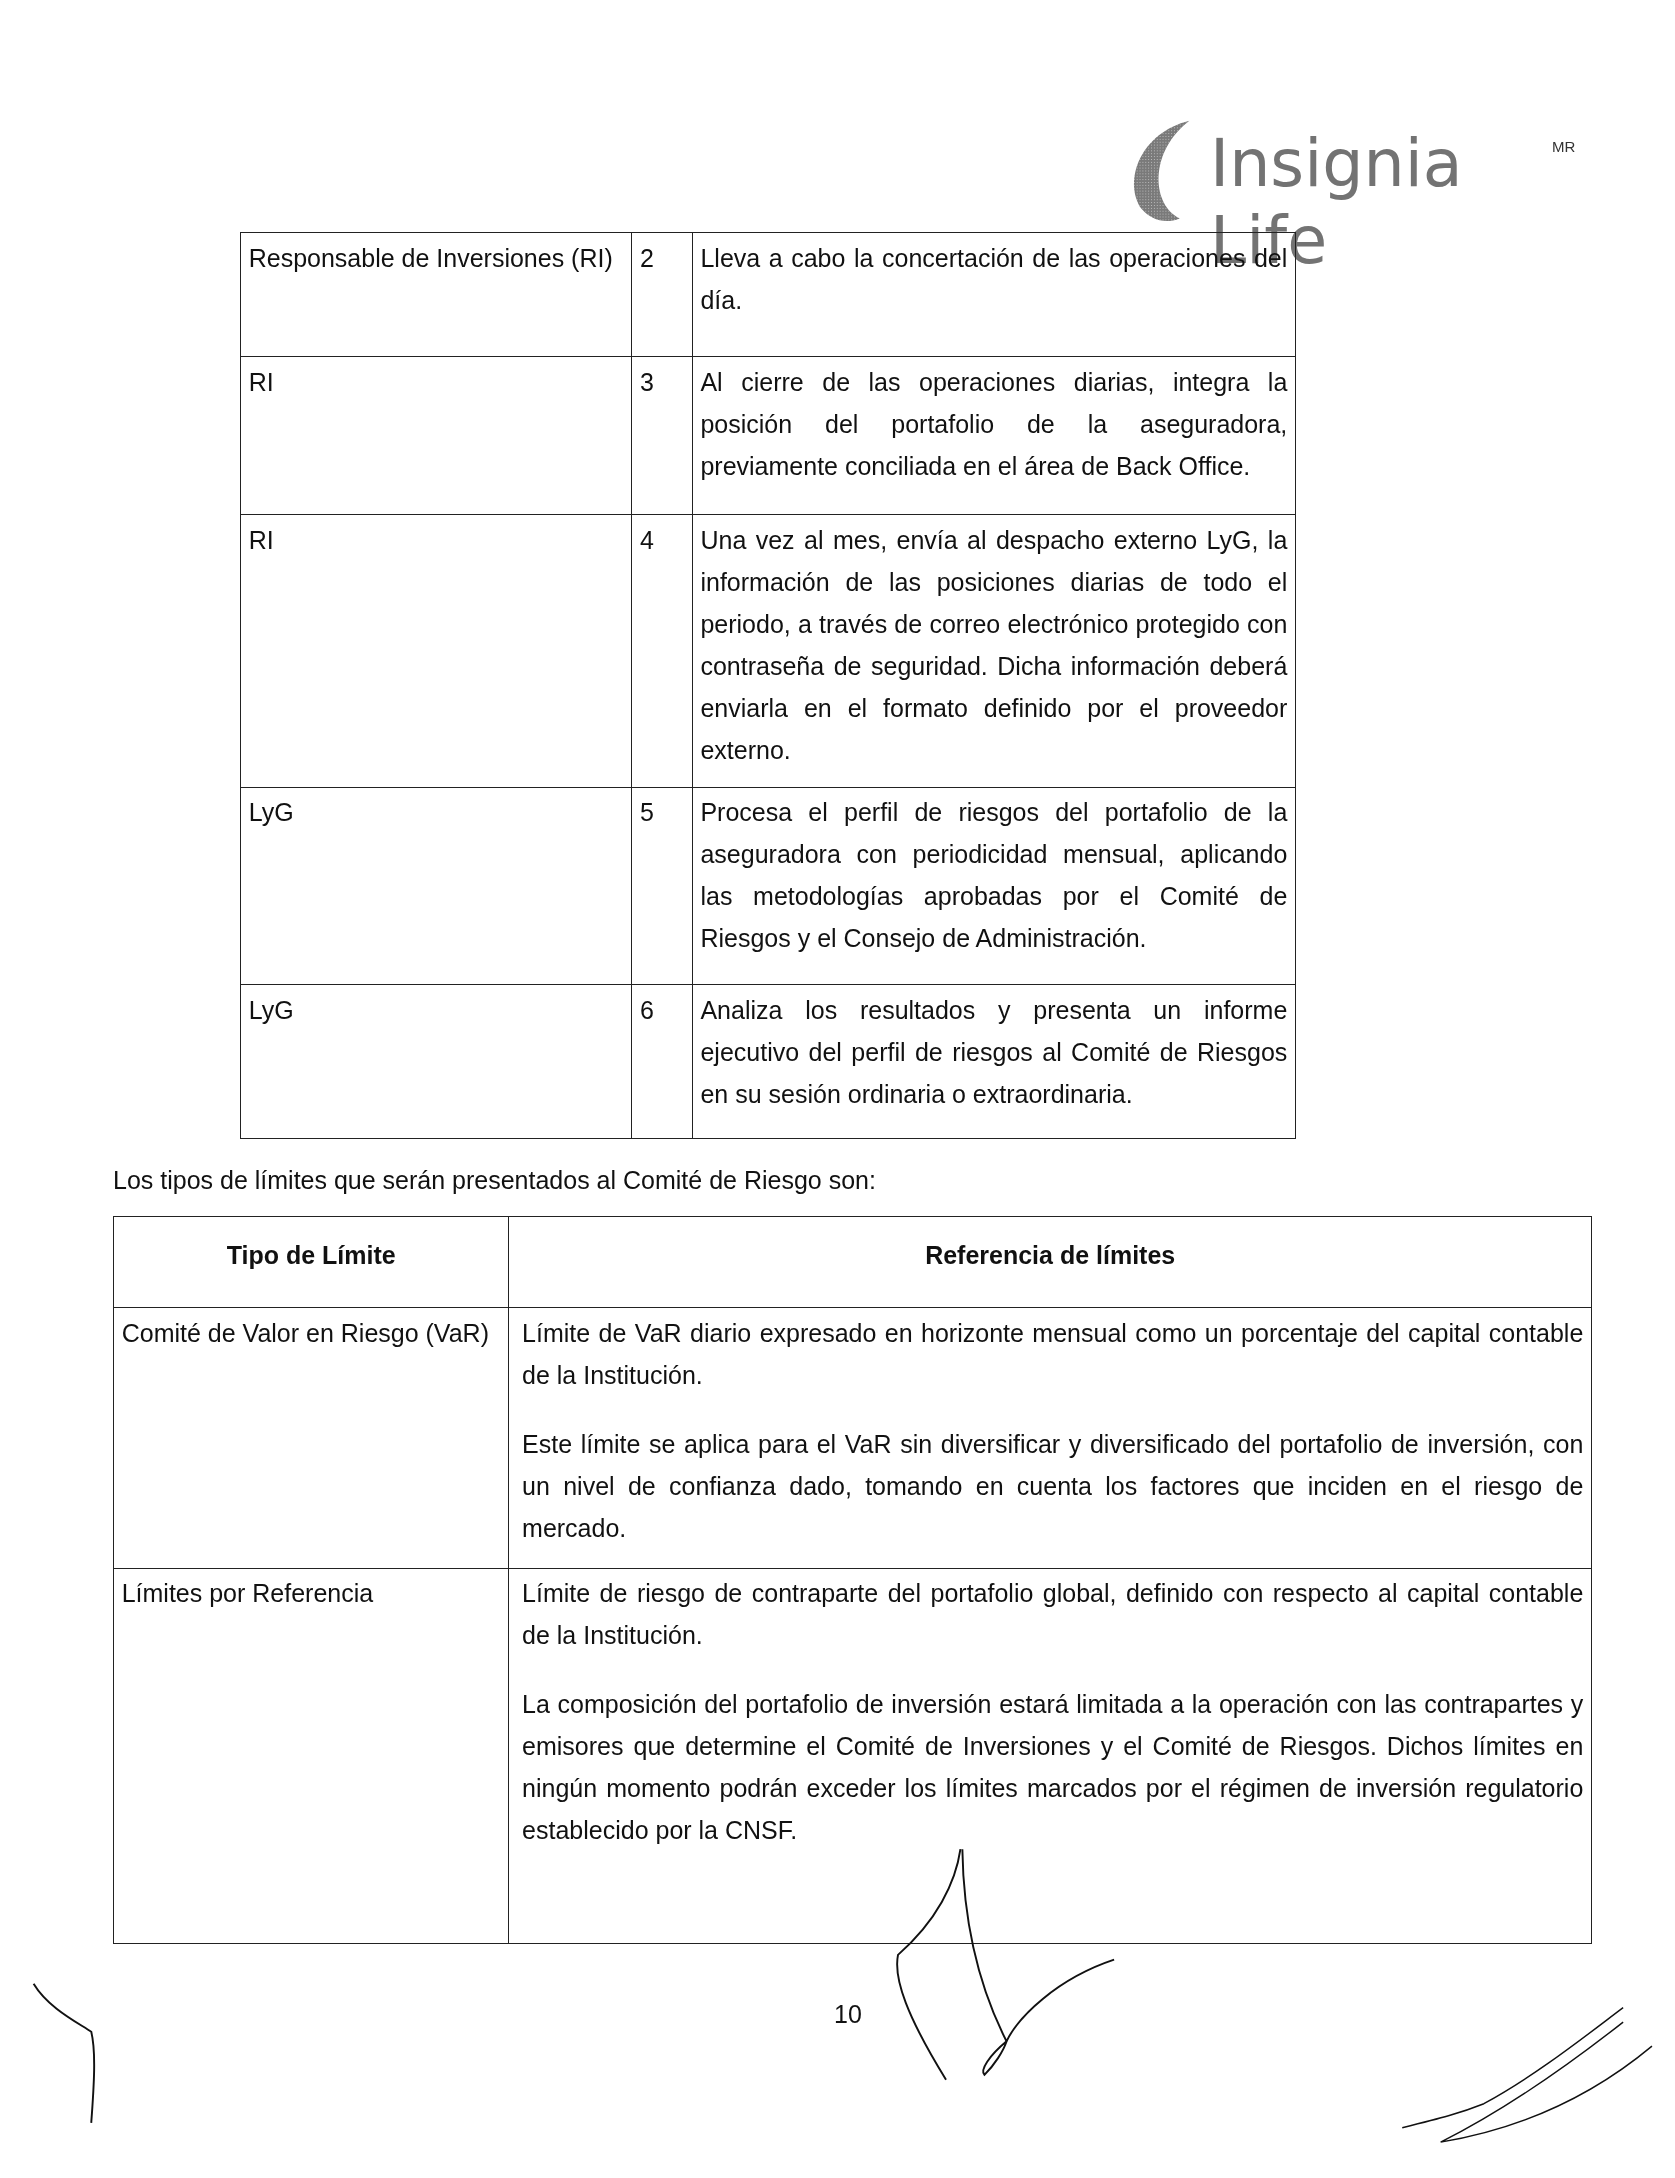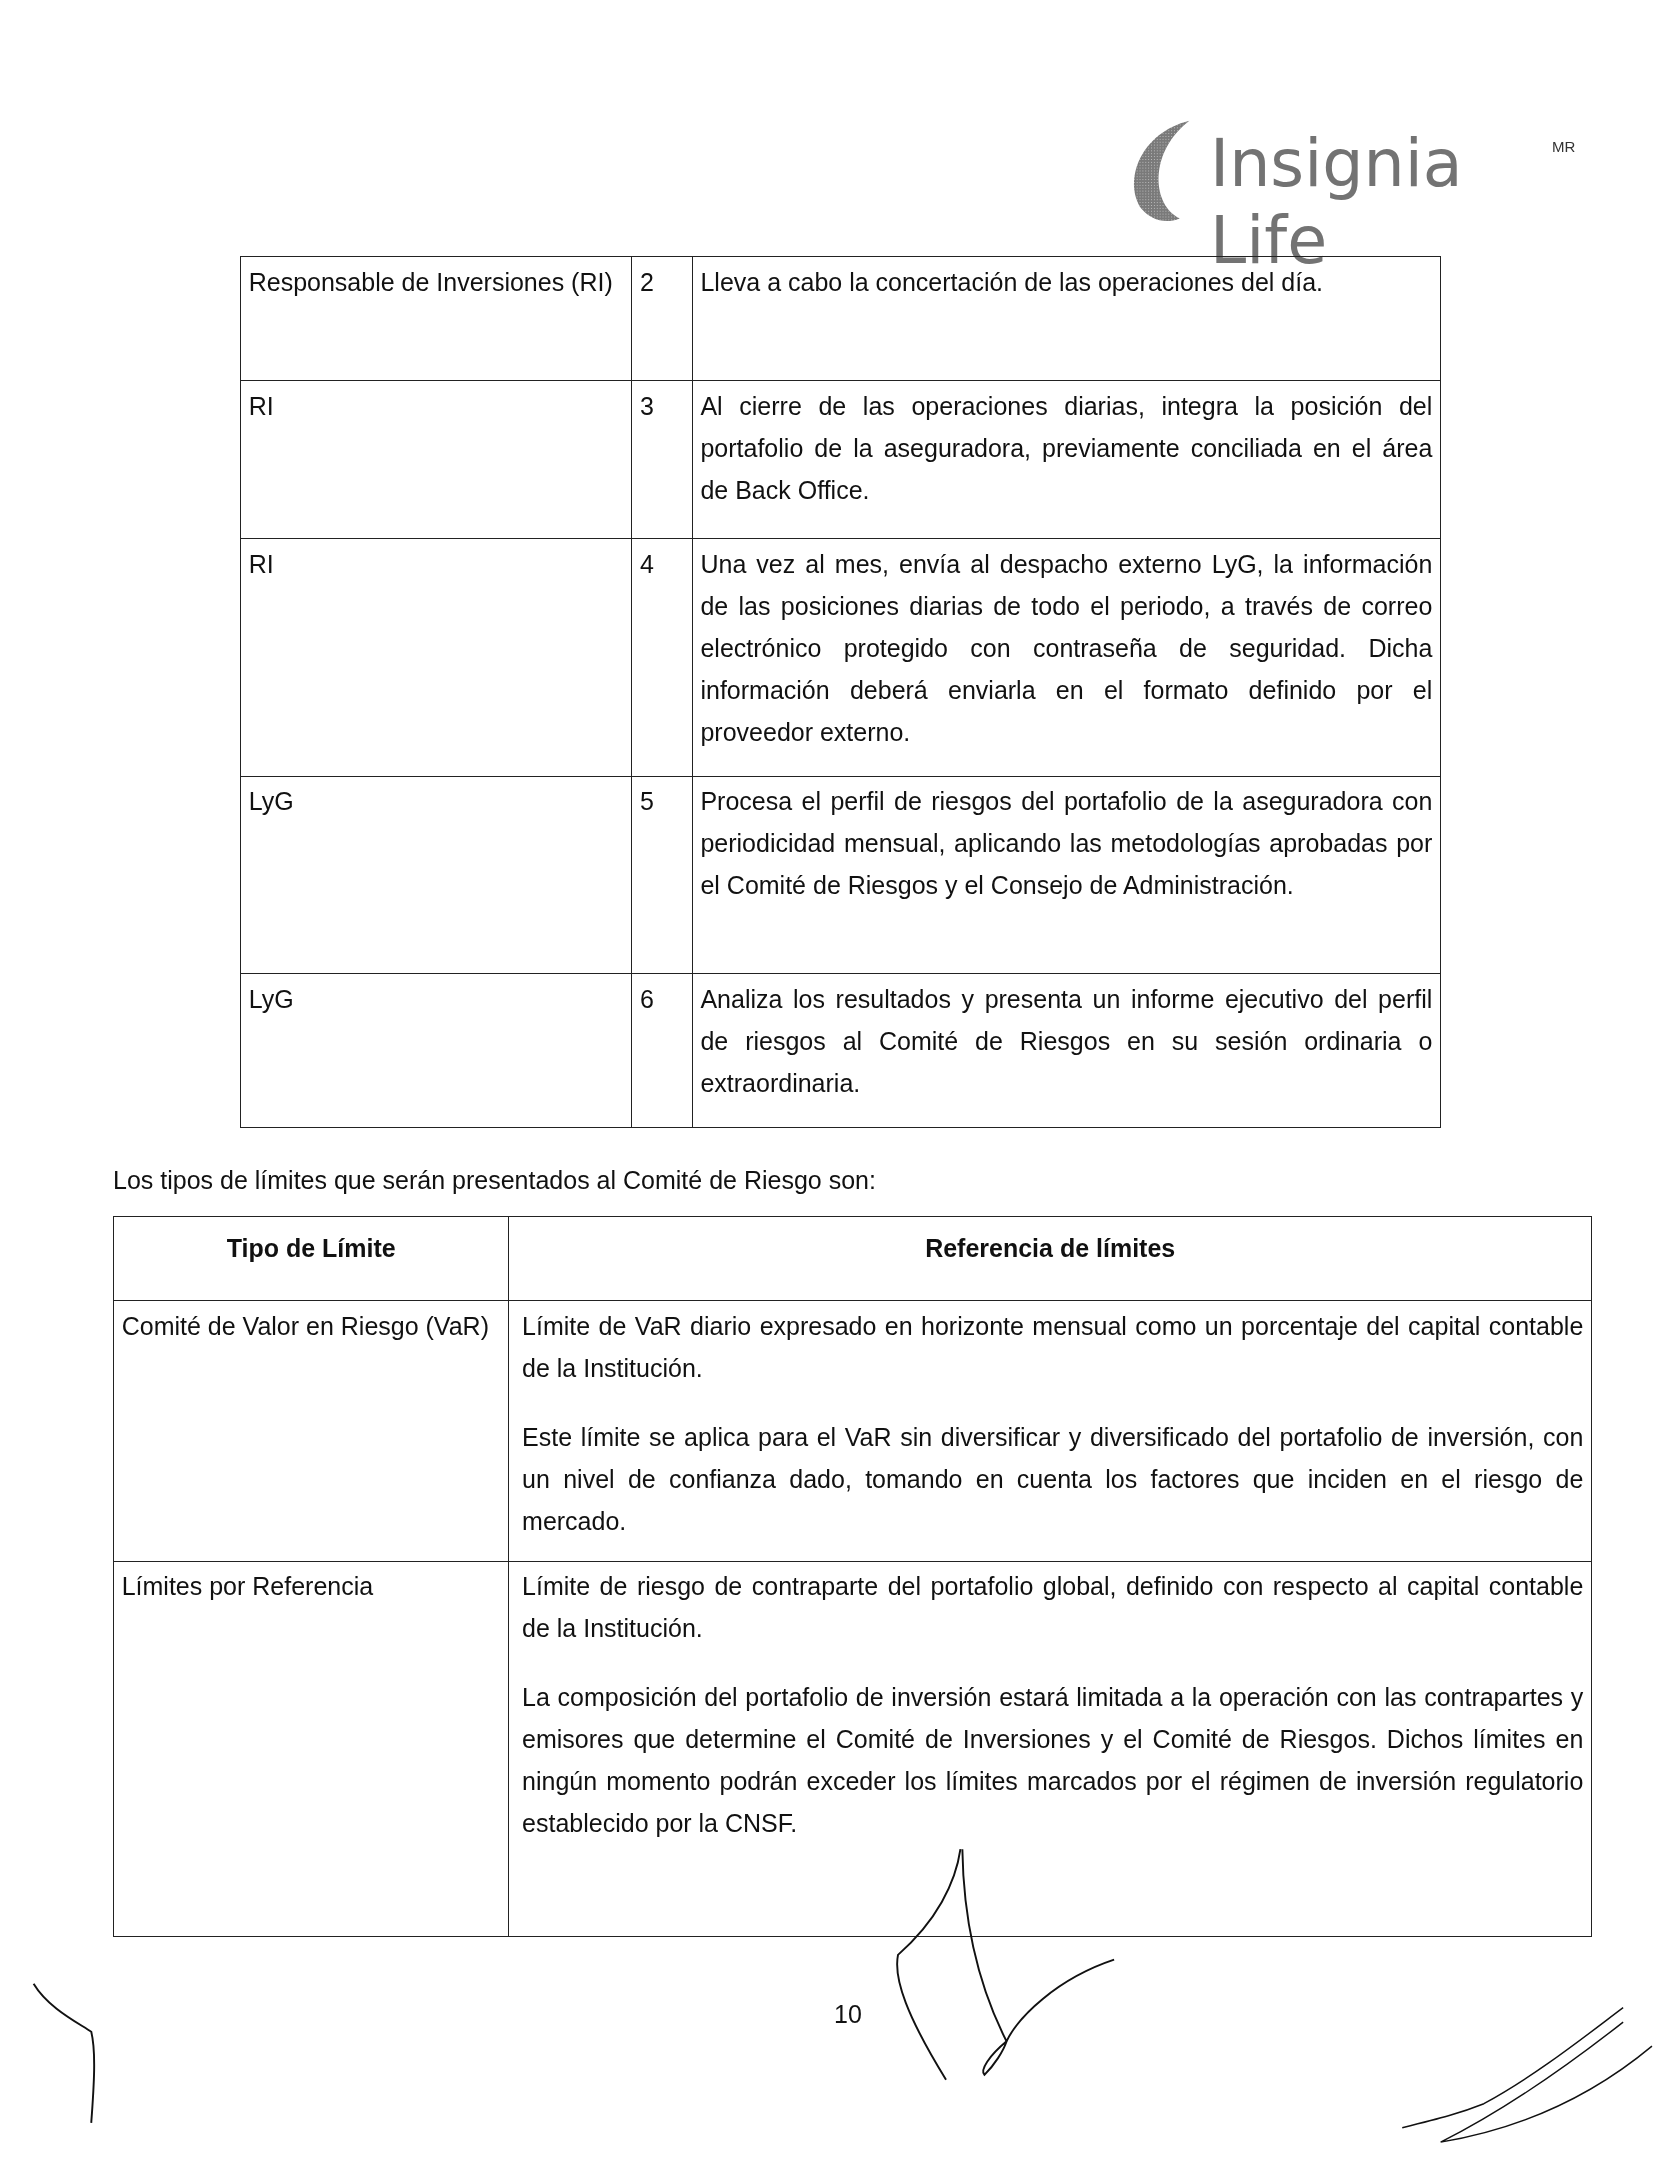--- a/index.html
+++ b/index.html
@@ -16,36 +16,36 @@
       color: #737373; letter-spacing: 0px; font-family: "DejaVu Sans", sans-serif;
       font-weight: normal;
     }
     .logo-mark {
       position: absolute; left: 430px; top: 25px; font-size: 15px; color: #333;
     }
 
     table { border-collapse: collapse; position: absolute; font-size: 25px; line-height: 42px; }
     td, th { border: 1.9px solid #222; vertical-align: top; padding: 3.8px 7.7px 15.4px 7.7px; }
 
-    .t1 { left: 240px; top: 232px; width: 1201px; margin-top: 24px; }
+    .t1 { left: 240px; top: 232px; width: 1056px; }
     .t1 td.c1 { width: 375px; text-align: justify; text-align-last: left; }
     .t1 td.c2 { width: 44px; }
     .t1 td.c3 { text-align: justify; }
     .t1 tr.r1 td { height: 104px; }
     .t1 tr.r2 td { height: 138px; }
     .t1 tr.r3 td { height: 217px; }
     .t1 tr.r4 td { height: 177px; }
     .t1 tr.r5 td { height: 134px; }
 
     .intro {
       position: absolute; left: 113px; top: 1161px; font-size: 25px; line-height: 38px;
     }
 
     .t2 { left: 113px; top: 1216px; width: 1479px; }
-    .t2 th { font-weight: bold; text-align: center; height: 58px; padding-top: 10px; }
+    .t2 th { font-weight: bold; text-align: center; height: 58px; padding-top: 17px; }
     .t2 td.c1 { width: 379px; text-align: justify; text-align-last: left; }
     .t2 td.c2 { text-align: justify; }
     .t2 td.c2 p { margin: 0 0 27px 5px; }
     .t2 td.c2 p:last-child { margin-bottom: 0; }
     .t2 tr.rv td { height: 240px; }
     .t2 tr.rc td { height: 355px; }
 
     .page-number {
       position: absolute; left: 834px; top: 2000px; font-size: 25px;
     }

